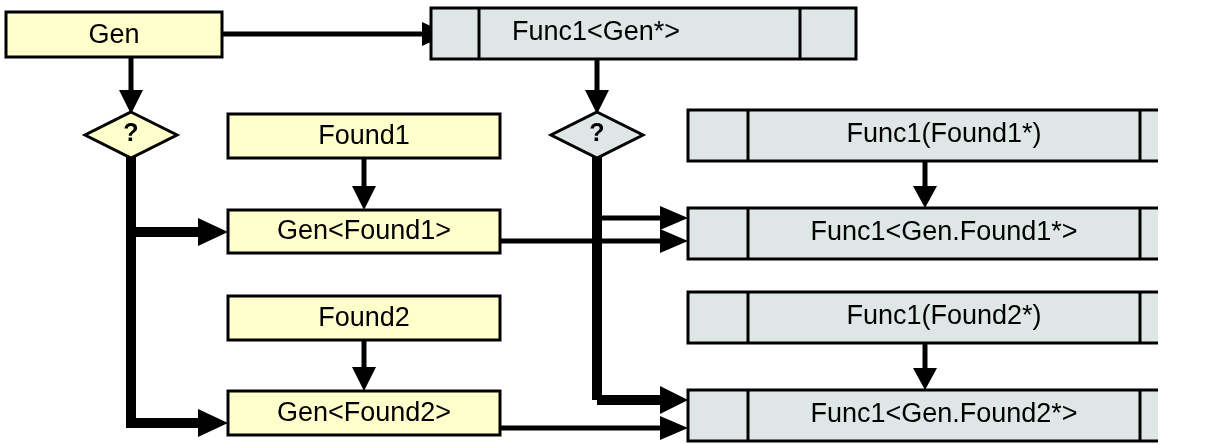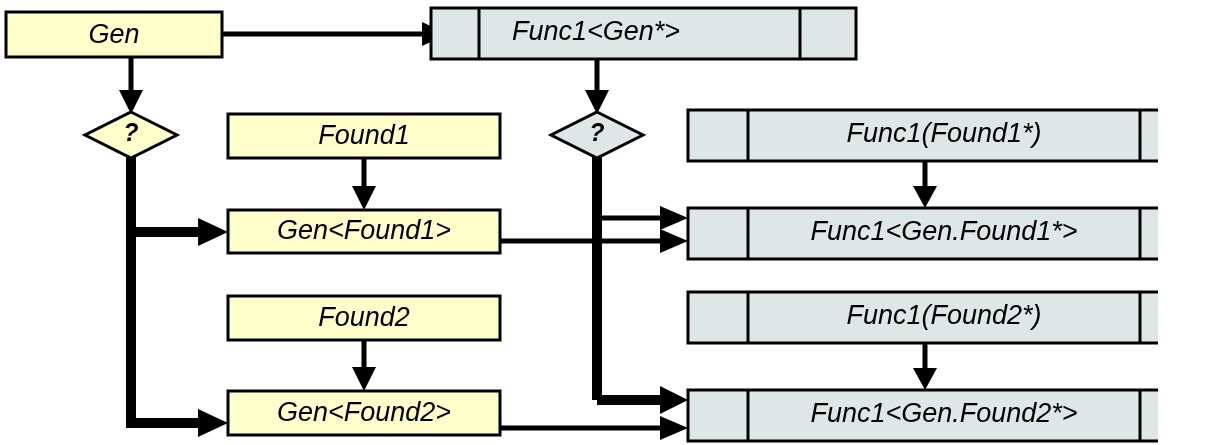--- a/index.html
+++ b/index.html
@@ -7,21 +7,20 @@
     padding: 0;
     background: #ffffff;
   }
   #diagram-root {
     position: relative;
     width: 1158px;
     height: 445px;
     background: #ffffff;
     font-family: "Liberation Sans", sans-serif;
     overflow: hidden;
-    font-style: italic;
   }
   svg#flow {
     display: block;
     width: 1205px;
     height: 445px;
   }
   .node-shape {
     stroke: #000000;
     stroke-width: 3;
   }

